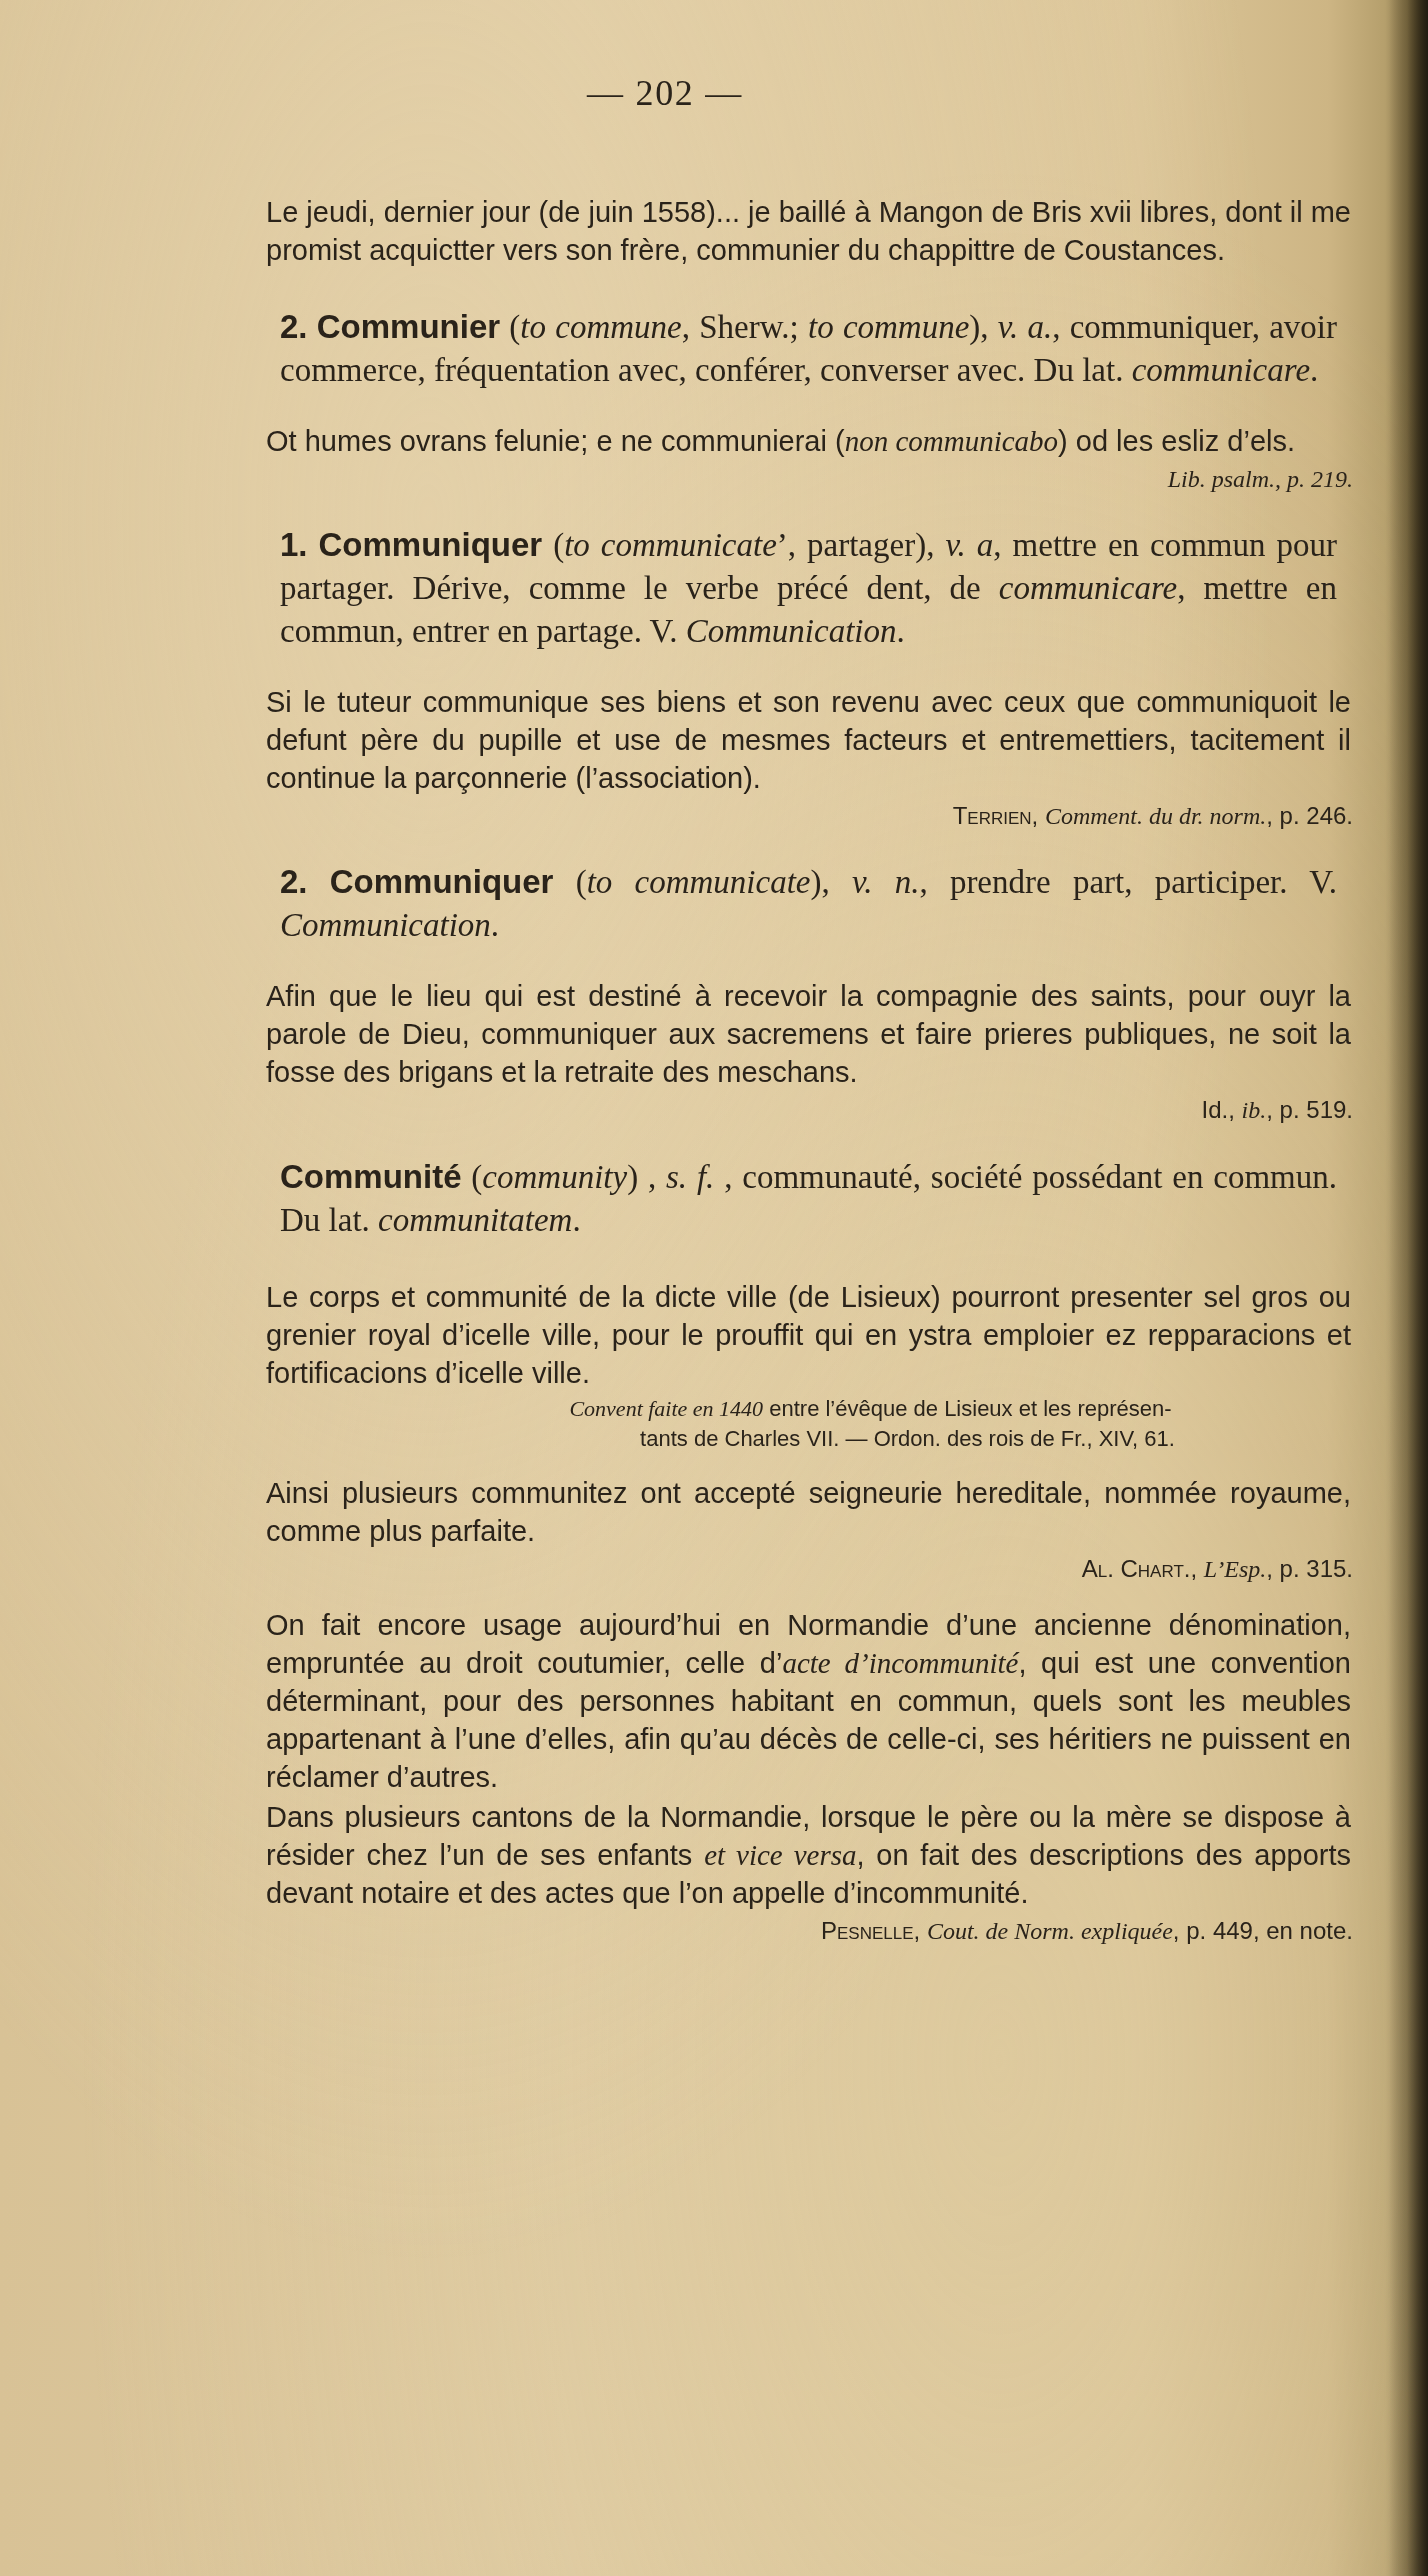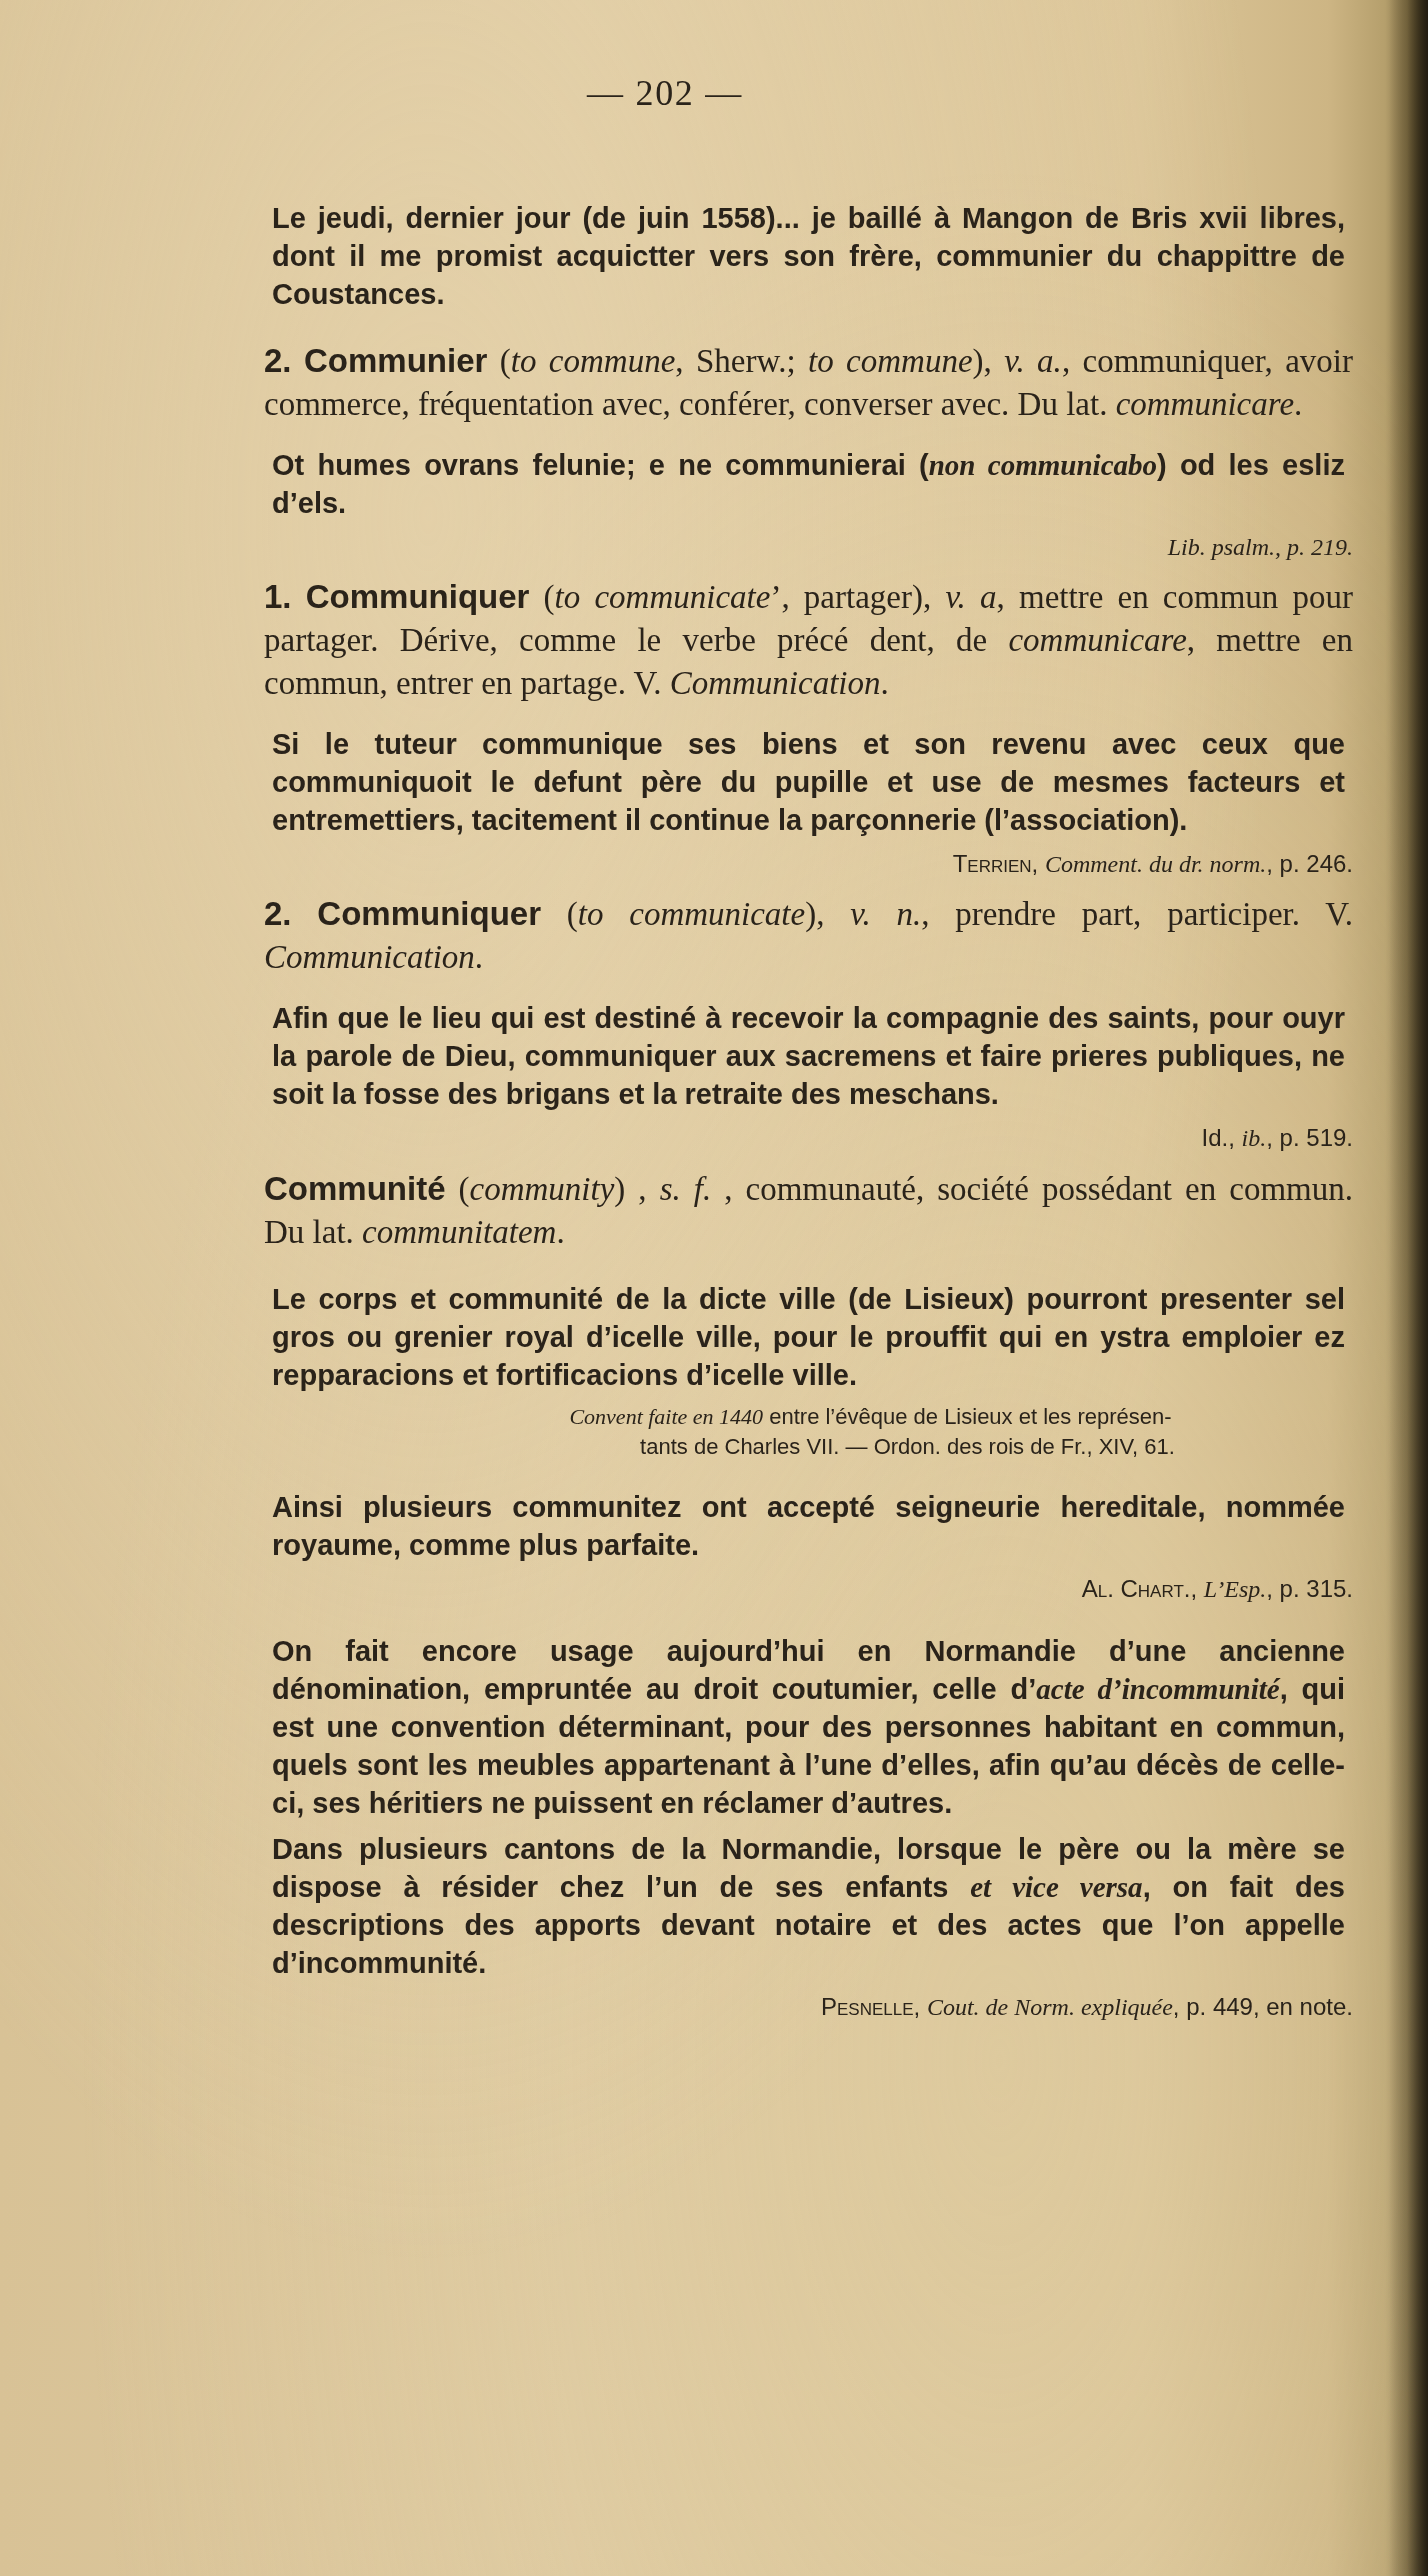--- a/index.html
+++ b/index.html
@@ -25,32 +25,32 @@
     text-align: center; font-size: 36px; letter-spacing: 1.7px;
     padding-right: 0; box-sizing: border-box; margin-top: 32px;
   }
   .page-number span { margin-left: -99px; display: inline-block; }
   .column {
     position: absolute; left: 264px; top: 191px; width: 1089px;
   }
   .quote {
     font-family: "Liberation Sans", "DejaVu Sans", sans-serif;
     font-size: 29px; line-height: 38px; text-align: justify;
-    text-indent: 0; margin: 8px; font-weight: bold;
+    text-indent: 0; margin: 2px;
   }
   .src {
     font-family: "Liberation Sans", "DejaVu Sans", sans-serif;
     font-size: 24px; line-height: 33px; text-align: right;
     margin: 0 0 0 0;
   }
   .src i { font-family: "Liberation Serif", serif; }
   .sc { font-variant: small-caps; }
   .entry {
     font-family: "Liberation Serif", "DejaVu Serif", serif;
-    font-size: 33px; line-height: 43px; text-align: justify; margin: 0;
+    font-size: 33px; line-height: 43px; text-align: justify; margin: 16px;
     text-indent: 0;
   }
   .entry b.hw { font-family: "Liberation Sans", "DejaVu Sans", sans-serif; font-weight: bold; }
   .entry i, .quote i { font-style: italic; }
   .gap-s { height: 11.6px; }
   .gap-m { height: 18px; }
   .src.multi { text-align: center; padding-left: 124px; font-size: 22px; line-height: 30px; }
   .src.multi .line2 { display: block; padding-left: 74px; }
 </style>
 </head>

